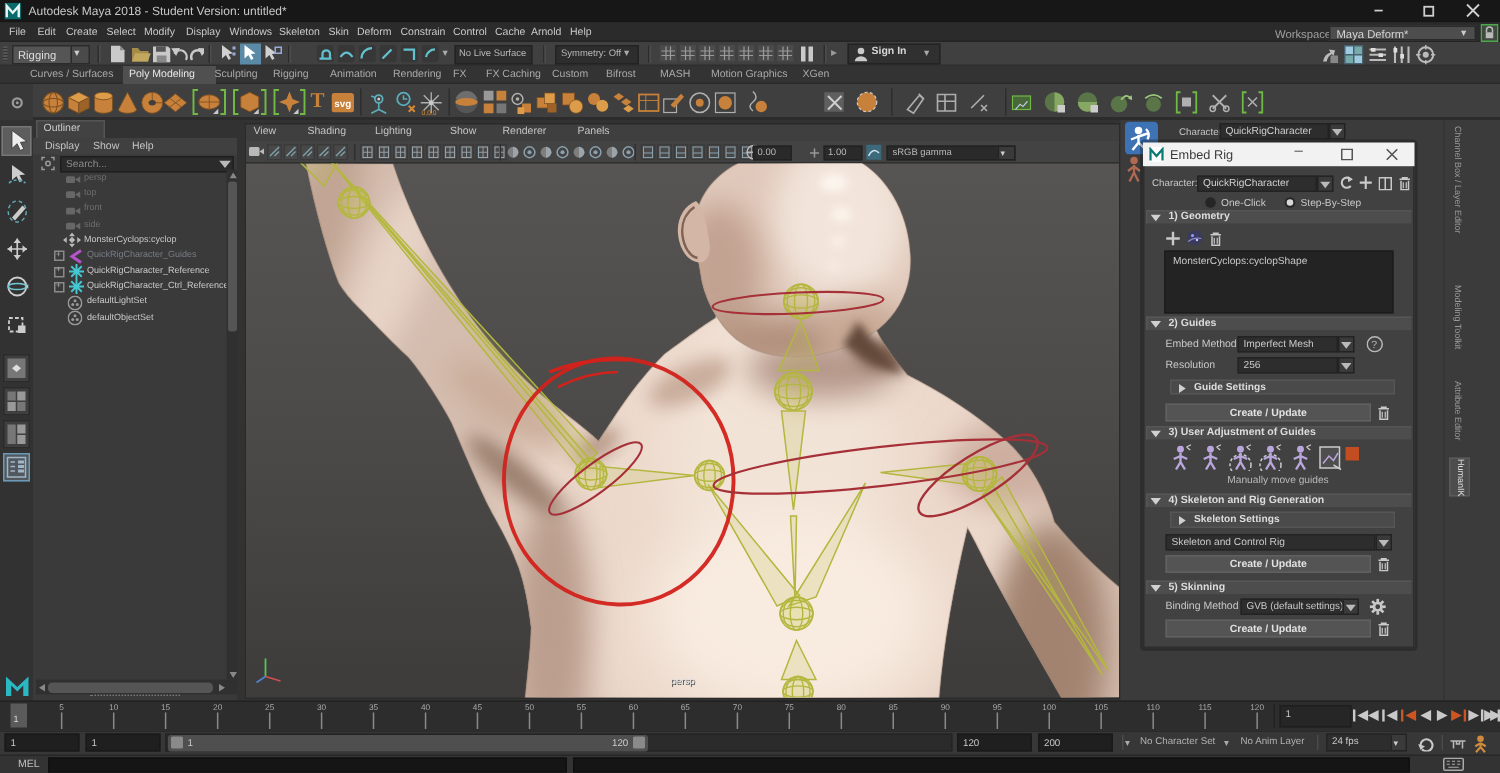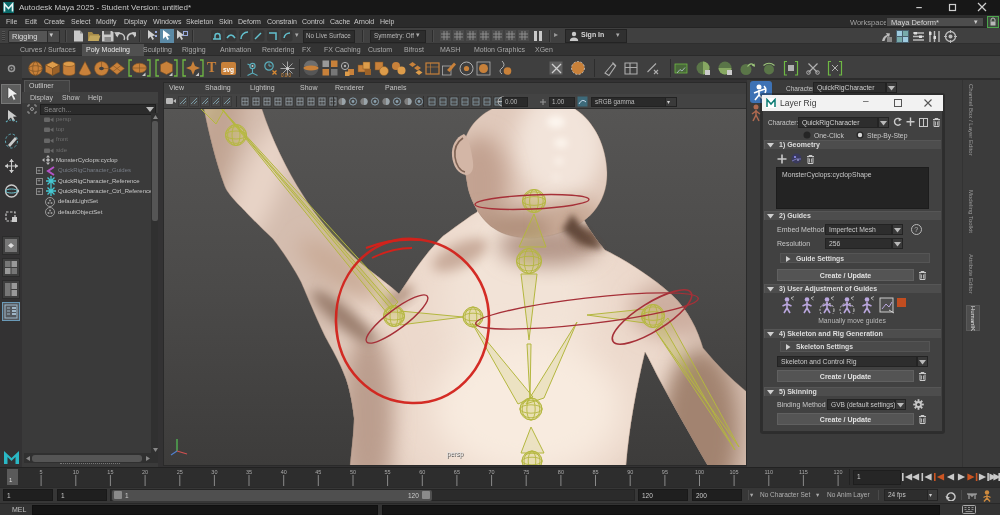--- a/index.html
+++ b/index.html
@@ -5,21 +5,21 @@
 #root{position:absolute;top:0;left:0;width:1000px;height:515px;background:#333233;}
 .abs{position:absolute;}
 .tx{position:absolute;white-space:nowrap;}
 </style></head><body>
 <div id="root">
 <div class="abs" style="left:0px;top:0px;width:1000px;height:15px;background:#171717;"></div>
 <svg class="abs" style="left:3px;top:2px" width="11" height="11">
       <rect width="11" height="11" fill="#0a6a6a"></rect>
       <path d="M1.5 9.5 V2 L5.5 6.5 L9.5 2 V9.5" stroke="#e8f4f4" stroke-width="1.6" fill="none"></path>
     </svg>
-<div class="tx" style="left:19px;top:3px;font-size:8px;color:#c8c8c8;">Autodesk Maya 2025 - Student Version: untitled*</div>
+<div class="tx" style="left:19px;top:3px;font-size:8px;color:#c8c8c8;">Autodesk Maya 2018 - Student Version: untitled*</div>
 <div class="tx" style="left:916px;top:1px;font-size:11px;color:#cfcfcf;font-weight:bold">–</div>
 <svg class="abs" style="left:948px;top:3px" width="9" height="9">
       <rect x="1.5" y="1.5" width="6" height="6" fill="none" stroke="#cfcfcf" stroke-width="1.2"></rect>
     </svg>
 <svg class="abs" style="left:977px;top:2px" width="10" height="10">
       <path d="M1 1 L9 9 M9 1 L1 9" stroke="#cfcfcf" stroke-width="1.2"></path>
     </svg>
 <div class="abs" style="left:0px;top:15px;width:1000px;height:13px;background:#2b2b2b;border-bottom:1px solid #242424;"></div>
 <div class="tx" style="left:6px;top:18px;font-size:7px;color:#c9c9c9;">File</div>
 <div class="tx" style="left:25px;top:18px;font-size:7px;color:#c9c9c9;">Edit</div>
@@ -893,21 +893,21 @@
 <div class="tx" style="left:974px;top:190px;font-size:6px;color:#9a9a9a;transform:rotate(90deg);transform-origin:0 0;">Modeling Toolkit</div>
 <div class="tx" style="left:974px;top:254px;font-size:6px;color:#9a9a9a;transform:rotate(90deg);transform-origin:0 0;">Attribute Editor</div>
 <div class="abs" style="left:966px;top:305px;width:14px;height:26px;background:#4d4d4d;border:1px solid #5a5a5a;"></div>
 <div class="tx" style="left:976px;top:306px;font-size:6px;color:#e0e0e0;transform:rotate(90deg);transform-origin:0 0;">HumanIK</div>
 <div class="abs" style="left:760px;top:93px;width:185px;height:341px;background:rgba(20,20,20,0.35);border-radius:3px;"></div>
 <div class="abs" style="left:762px;top:95px;width:181px;height:16px;background:#f2f2f2;"></div>
 <svg class="abs" style="left:766px;top:98px" width="10" height="10">
       <rect width="10" height="10" fill="#ffffff"></rect>
       <path d="M1 9 V1.5 L5 6 L9 1.5 V9" stroke="#0a7a72" stroke-width="1.5" fill="none"></path>
     </svg>
-<div class="tx" style="left:780px;top:98px;font-size:8.5px;color:#3a3a3a;">Layer Rig</div>
+<div class="tx" style="left:780px;top:98px;font-size:8.5px;color:#3a3a3a;">Embed Rig</div>
 <div class="tx" style="left:863px;top:95px;font-size:10px;color:#555555;">–</div>
 <svg class="abs" style="left:894px;top:99px" width="8" height="8">
       <rect x="0.5" y="0.5" width="7" height="7" fill="none" stroke="#555555"></rect>
     </svg>
 <svg class="abs" style="left:924px;top:99px" width="8" height="8">
       <path d="M0.5 0.5 L7.5 7.5 M7.5 0.5 L0.5 7.5" stroke="#555555" stroke-width="1.1"></path>
     </svg>
 <div class="abs" style="left:762px;top:111px;width:181px;height:321px;background:#414141;border:1px solid #2e2e2e;border-top:none;"></div>
 <div class="tx" style="left:768px;top:119px;font-size:6.5px;color:#c8c8c8;">Character:</div>
 <div class="abs" style="left:798px;top:116.5px;width:80px;height:11px;background:#2d2d2d;border:1px solid #232323;"></div>

